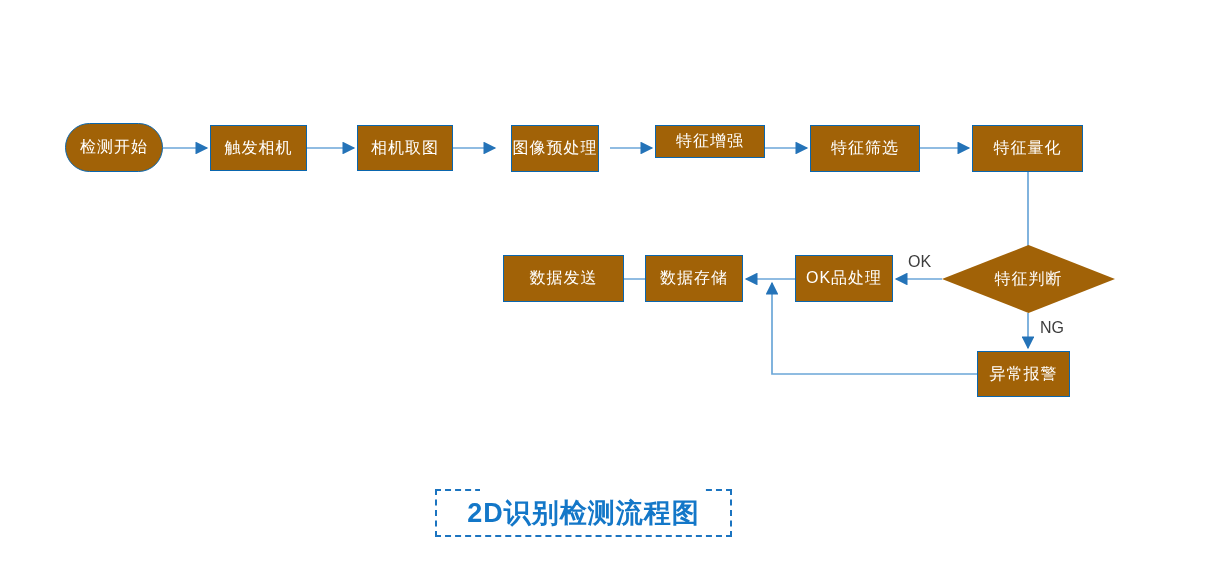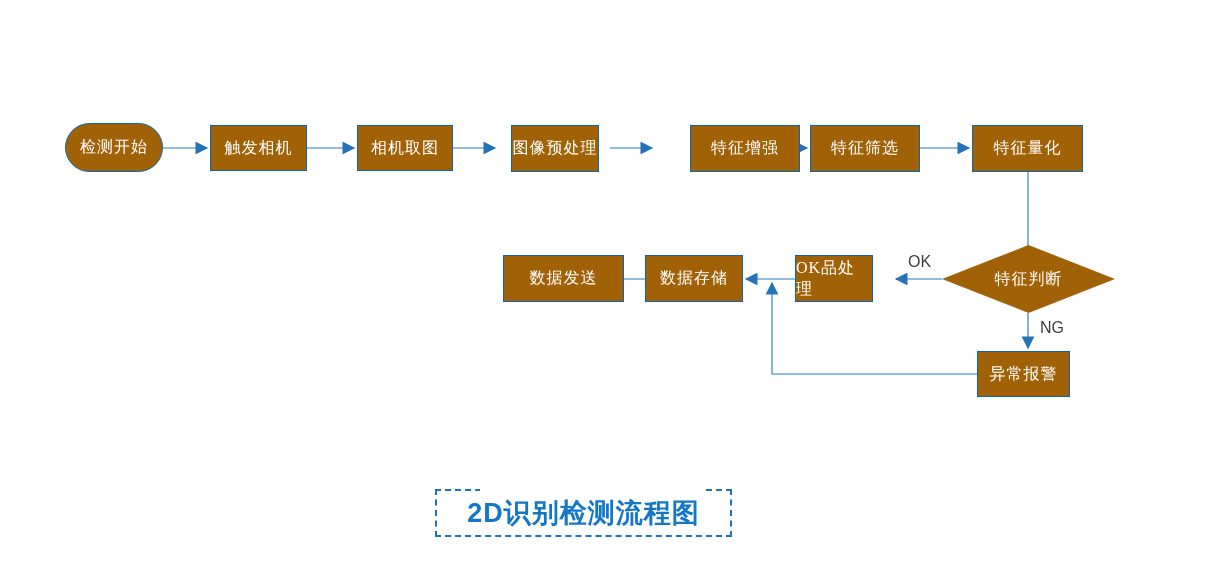--- a/index.html
+++ b/index.html
@@ -61,29 +61,29 @@
   </svg>
 
   <div class="node stadium" style="left:65px;top:123px;width:98px;height:49px;">检测开始</div>
 
   <div class="node" style="left:210px;top:125px;width:97px;height:46px;">触发相机</div>
 
   <div class="node" style="left:357px;top:125px;width:96px;height:46px;">相机取图</div>
 
   <div class="node" style="left:511px;top:125px;width:88px;height:47px;">图像预处理</div>
 
-  <div class="node" style="left:655px;top:125px;width:110px;height:47px;margin-left:35px;">特征增强</div>
+  <div class="node" style="left:655px;top:125px;width:110px;height:33px;">特征增强</div>
 
   <div class="node" style="left:810px;top:125px;width:110px;height:47px;">特征筛选</div>
 
   <div class="node" style="left:972px;top:125px;width:111px;height:47px;">特征量化</div>
 
   <div class="node diamond" style="left:942px;top:245px;width:173px;height:68px;">特征判断</div>
 
-  <div class="node" style="left:795px;top:255px;width:78px;height:47px;font-family:Liberation Serif, serif;">OK品处理</div>
+  <div class="node" style="left:795px;top:255px;width:98px;height:47px;">OK品处理</div>
 
   <div class="node" style="left:645px;top:255px;width:98px;height:47px;">数据存储</div>
 
   <div class="node" style="left:503px;top:255px;width:121px;height:47px;">数据发送</div>
 
   <div class="node" style="left:977px;top:351px;width:93px;height:46px;">异常报警</div>
 
   <div class="branch-label" style="left:908px;top:254px;">OK</div>
 
   <div class="branch-label" style="left:1040px;top:320px;">NG</div>

